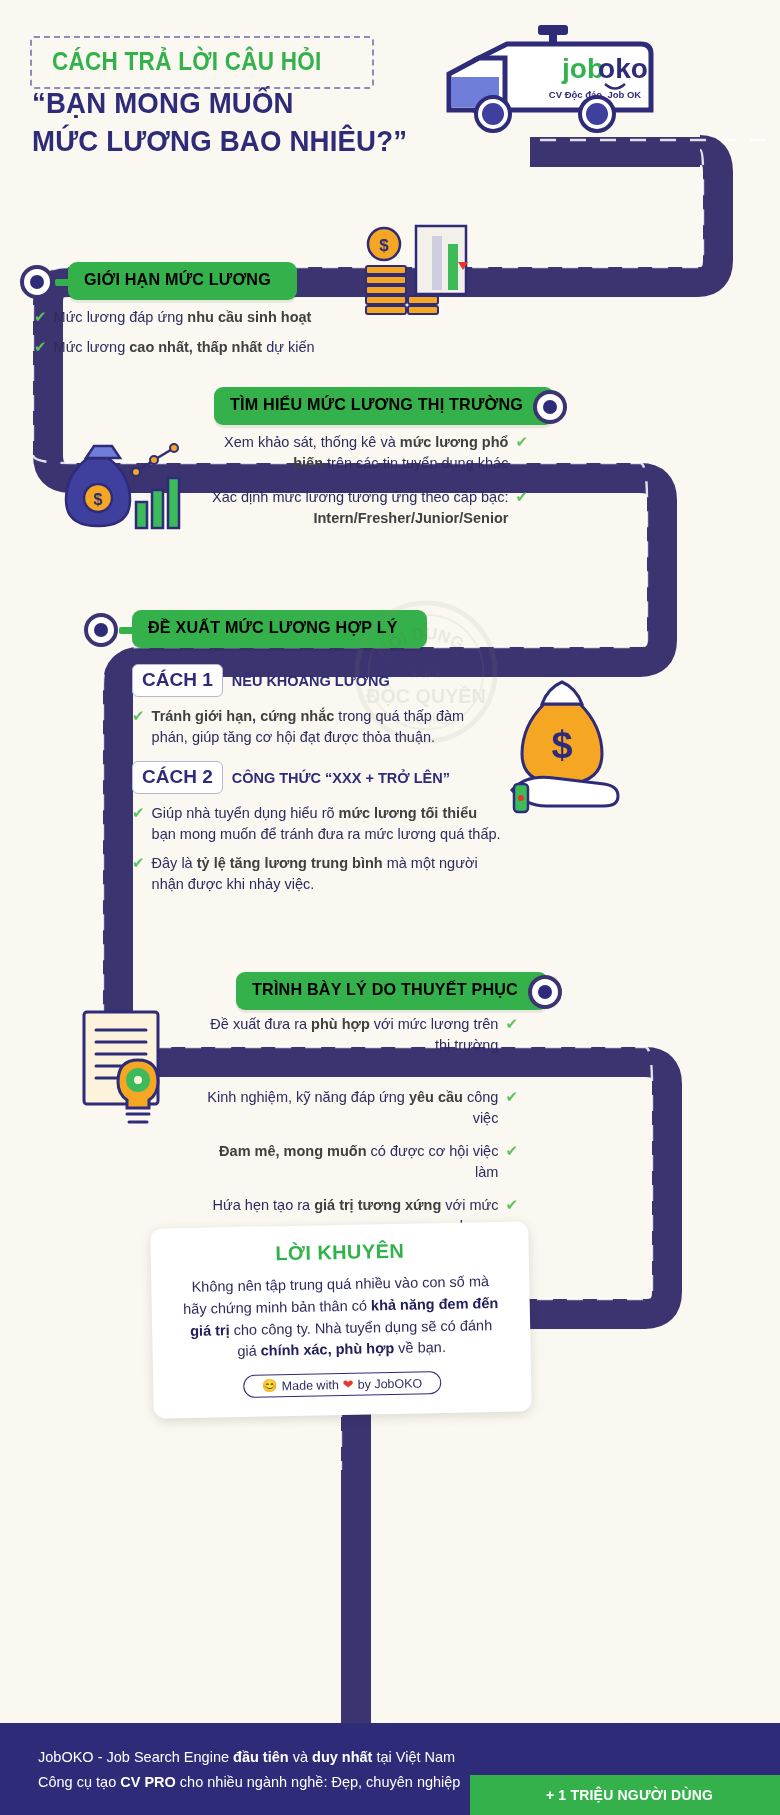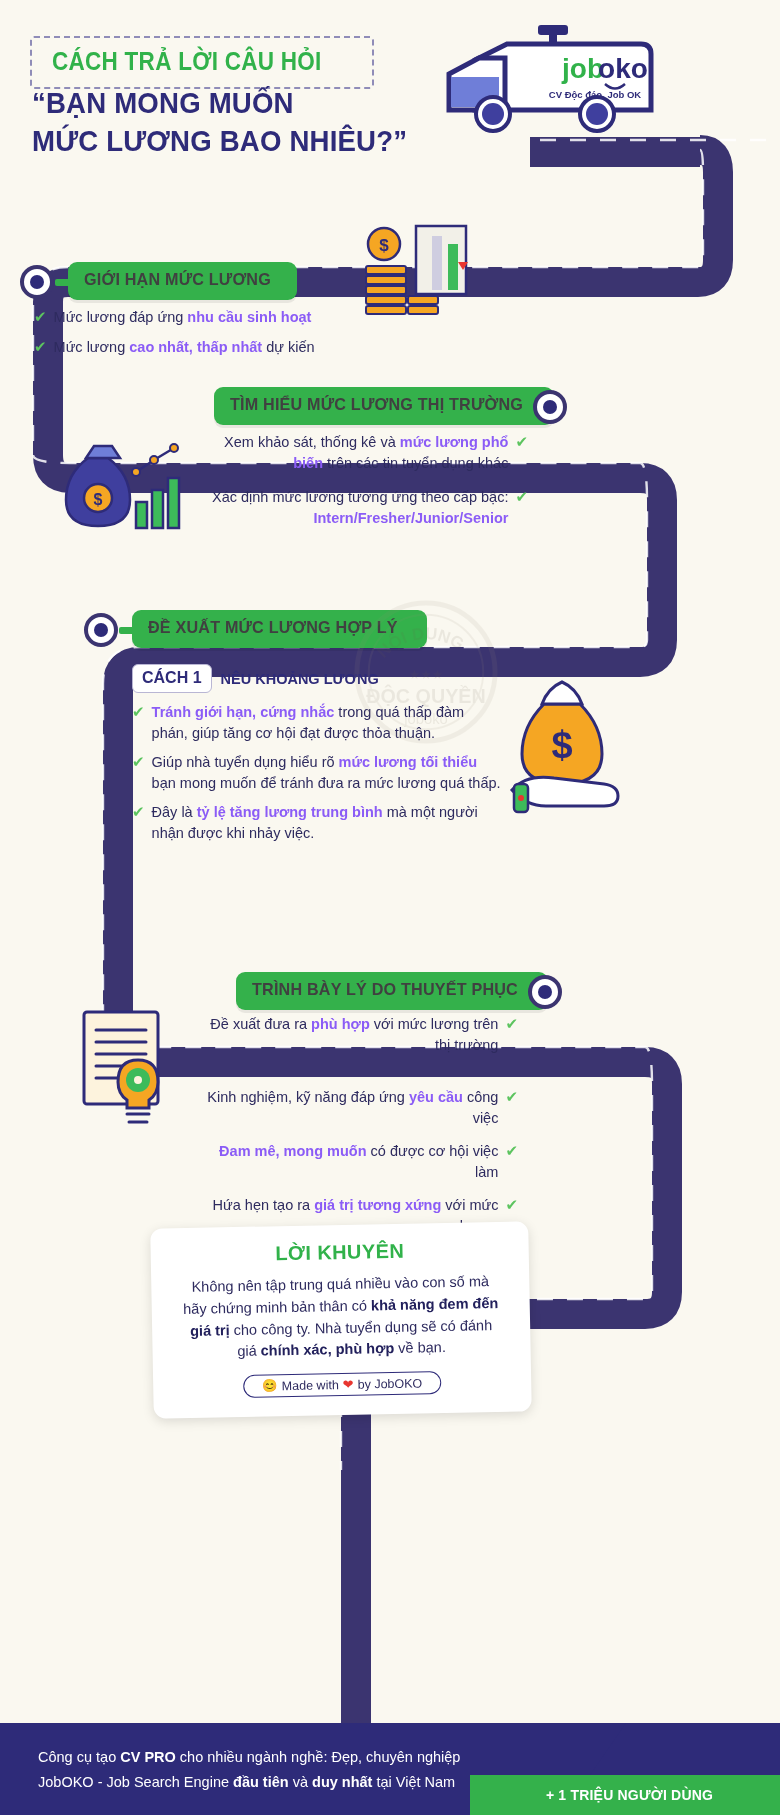--- a/index.html
+++ b/index.html
@@ -41,21 +41,21 @@
 
   
   .truck { position: absolute; right: 10px; top: 22px; width: 220px; height: 120px; }
 
   
   .pill {
     position: absolute;
     background: #34b14b;
     border-radius: 9px;
     padding: 8px 16px 10px 16px;
-    color: #404040; font-weight: bold; font-size: 17px;
+    color: #000000; font-weight: bold; font-size: 17px;
     letter-spacing: .2px; white-space: nowrap;
     box-shadow: 0 3px 0 rgba(0,0,0,.07);
   }
   .pill span { display:inline-block; transform: scaleX(.95); transform-origin:left; }
 
   
   .stub { position: absolute; width: 16px; height: 7px; background: #34b14b; border-radius: 2px; }
 
   
   .node {
@@ -64,27 +64,27 @@
     display:flex; align-items:center; justify-content:center;
   }
   .node::after { content:""; width: 14px; height: 14px; border-radius: 50%; background:#2e2b79; }
 
   
   .blk { position: absolute; }
   .row { display: flex; align-items: flex-start; gap: 7px; margin-bottom: 9px; }
   .row.rt { justify-content: center; text-align: right; }
   .tick { color: #5cc45f; font-size: 15px; line-height: 1.35; flex: none; }
   .txt { font-size: 14.5px; line-height: 1.42; color: #2e2b5f; }
-  .txt b { font-weight: bold; color: #8b5cf6; }
+  .txt b { font-weight: bold; color: #404040; }
 
   
   .cach-line { display:flex; align-items:center; gap:9px; margin: 14px 0 9px 0; }
   .cach-box {
     border: 1.6px solid #b9b6d4; border-radius: 6px; background:#fff;
-    padding: 4px 9px 5px 9px; font-size: 16px; font-weight: bold; color:#2e2b79;
+    padding: 4px 9px 5px 9px; font-size: 19px; font-weight: bold; color:#2e2b79;
     white-space: nowrap;
   }
   .cach-ttl { font-size: 14.5px; font-weight: bold; color:#2e2b79; white-space: nowrap; }
 
   
   .wm {
     position: absolute; left: 352px; top: 598px; width: 148px; height: 148px;
     opacity: .1; z-index: 2;
   }
 
@@ -317,20 +317,24 @@
           <span class="cach-box">CÁCH 1</span>
           <span class="cach-ttl">NÊU KHOẢNG LƯƠNG</span>
         </div>
         <div class="row">
           <span class="tick">✔</span>
           <span class="txt" id="w0"><b>Tránh giới hạn, cứng nhắc</b><span> trong quá thấp đàm phán, giúp tăng cơ hội đạt được thỏa thuận.</span></span>
         </div>
       </div>
 
       <div>
+        <div class="cach-line">
+          <span class="cach-box">CÁCH 2</span>
+          <span class="cach-ttl">CÔNG THỨC “XXX + TRỞ LÊN”</span>
+        </div>
         <div class="row">
           <span class="tick">✔</span>
           <span class="txt" id="w1"><span>Giúp nhà tuyển dụng hiểu rõ </span><b>mức lương tối thiểu</b><span> bạn mong muốn để tránh đưa ra mức lương quá thấp.</span></span>
         </div>
       </div>
 
       <div>
         <div class="row">
           <span class="tick">✔</span>
           <span class="txt" id="w2"><span>Đây là </span><b>tỷ lệ tăng lương trung bình</b><span> mà một người nhận được khi nhảy việc.</span></span>
@@ -400,23 +404,23 @@
       </div>
     </div>
 
     <div class="footer">
       <svg class="footer-wedge" viewBox="0 0 340 92">
         <path d="M130 92 L190 0 L340 0 L340 92 Z" fill="#34b14b" opacity="0"></path>
         <path d="M150 52 L186 0 L340 0 L340 52 Z" fill="#2e2b79"></path>
       </svg>
       <div class="footer-txt">
         <div>
+          <span>JobOKO - Job Search Engine </span><b>đầu tiên</b><span> và </span><b>duy nhất</b><span> tại Việt Nam</span>
+        </div>
+        <div>
           <span>Công cụ tạo </span><b>CV PRO</b><span> cho nhiều ngành nghề: Đẹp, chuyên nghiệp</span>
-        </div>
-        <div>
-          <span>JobOKO - Job Search Engine </span><b>đầu tiên</b><span> và </span><b>duy nhất</b><span> tại Việt Nam</span>
         </div>
       </div>
       <div class="footer-badge">+ 1 TRIỆU NGƯỜI DÙNG</div>
     </div>
 
   </div>
 </div>
 
 </body></html>

